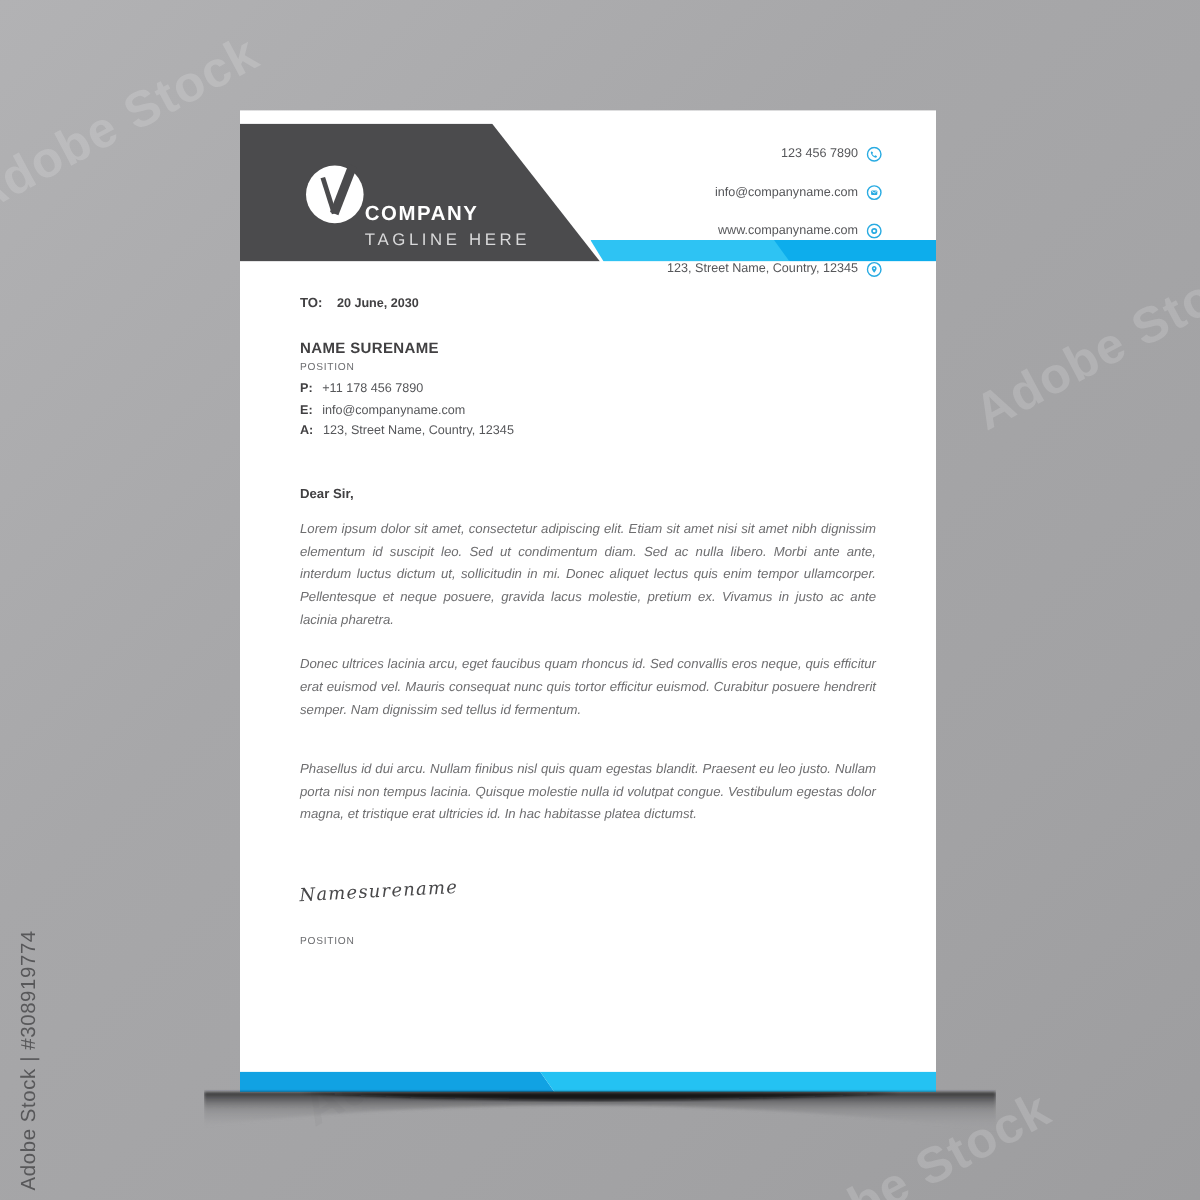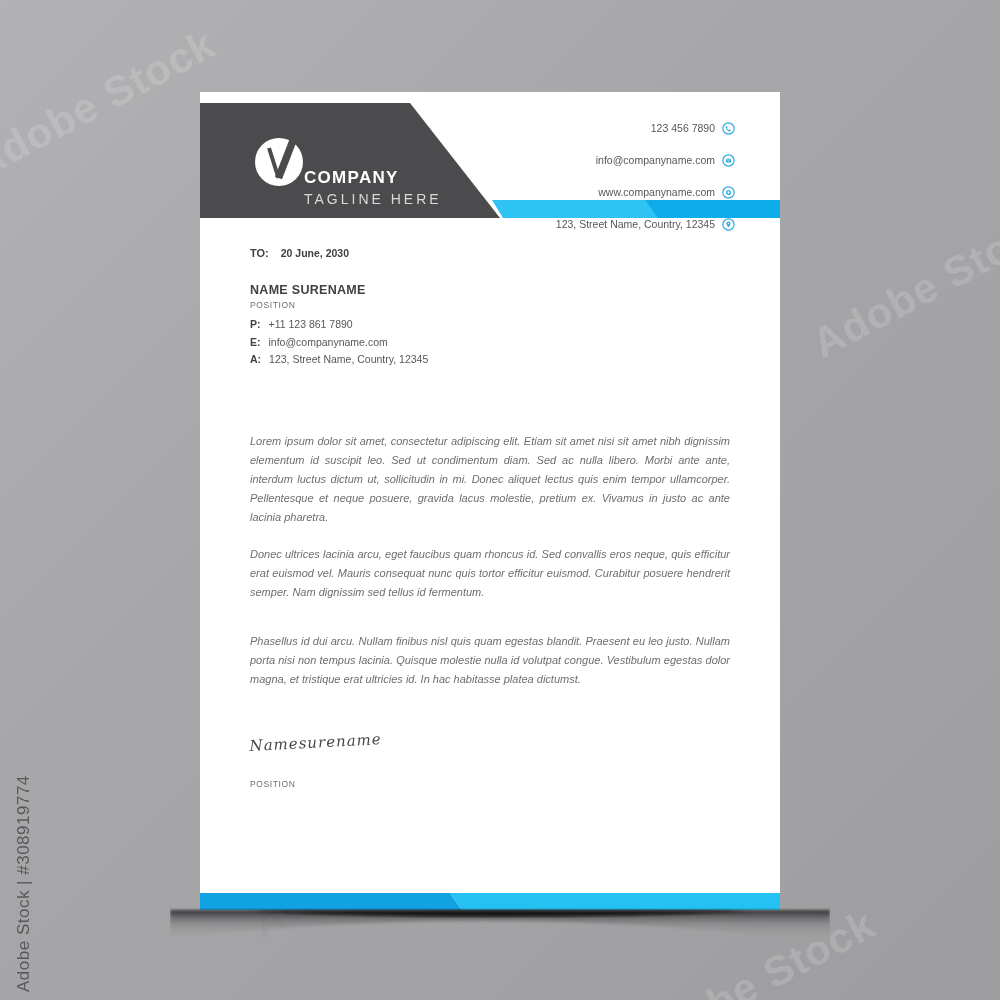--- a/index.html
+++ b/index.html
@@ -137,32 +137,33 @@
     </div>
 
     <div class="col recipient abs">
       <div class="r-name">NAME SURENAME</div>
       <div class="r-pos">POSITION</div>
     </div>
 
     <div class="col pea abs">
       <div class="pea-line">
         <span class="pea-label">P:</span>
-        <span>+11 123 861 7890</span>
+        <span>+11 178 456 7890</span>
       </div>
       <div class="pea-line">
         <span class="pea-label">E:</span>
         <span>info@companyname.com</span>
       </div>
       <div class="pea-line">
         <span class="pea-label">A:</span>
         <span>123, Street Name, Country, 12345</span>
       </div>
     </div>
 
+    <div class="col salutation abs">Dear Sir,</div>
 
     <div class="col para p1 abs">Lorem ipsum dolor sit amet, consectetur adipiscing elit. Etiam sit amet nisi sit amet nibh dignissim elementum id suscipit leo. Sed ut condimentum diam. Sed ac nulla libero. Morbi ante ante, interdum luctus dictum ut, sollicitudin in mi. Donec aliquet lectus quis enim tempor ullamcorper. Pellentesque et neque posuere, gravida lacus molestie, pretium ex. Vivamus in justo ac ante lacinia pharetra.</div>
     <div class="col para p3 abs">Phasellus id dui arcu. Nullam finibus nisl quis quam egestas blandit. Praesent eu leo justo. Nullam porta nisi non tempus lacinia. Quisque molestie nulla id volutpat congue. Vestibulum egestas dolor magna, et tristique erat ultricies id. In hac habitasse platea dictumst.</div>
     <div class="col para p2 abs">Donec ultrices lacinia arcu, eget faucibus quam rhoncus id. Sed convallis eros neque, quis efficitur erat euismod vel. Mauris consequat nunc quis tortor efficitur euismod. Curabitur posuere hendrerit semper. Nam dignissim sed tellus id fermentum.</div>
 
     <div class="col sig-script abs">Namesurename</div>
 
     <div class="col sender abs">
       <div class="r-pos">POSITION</div>
     </div>

